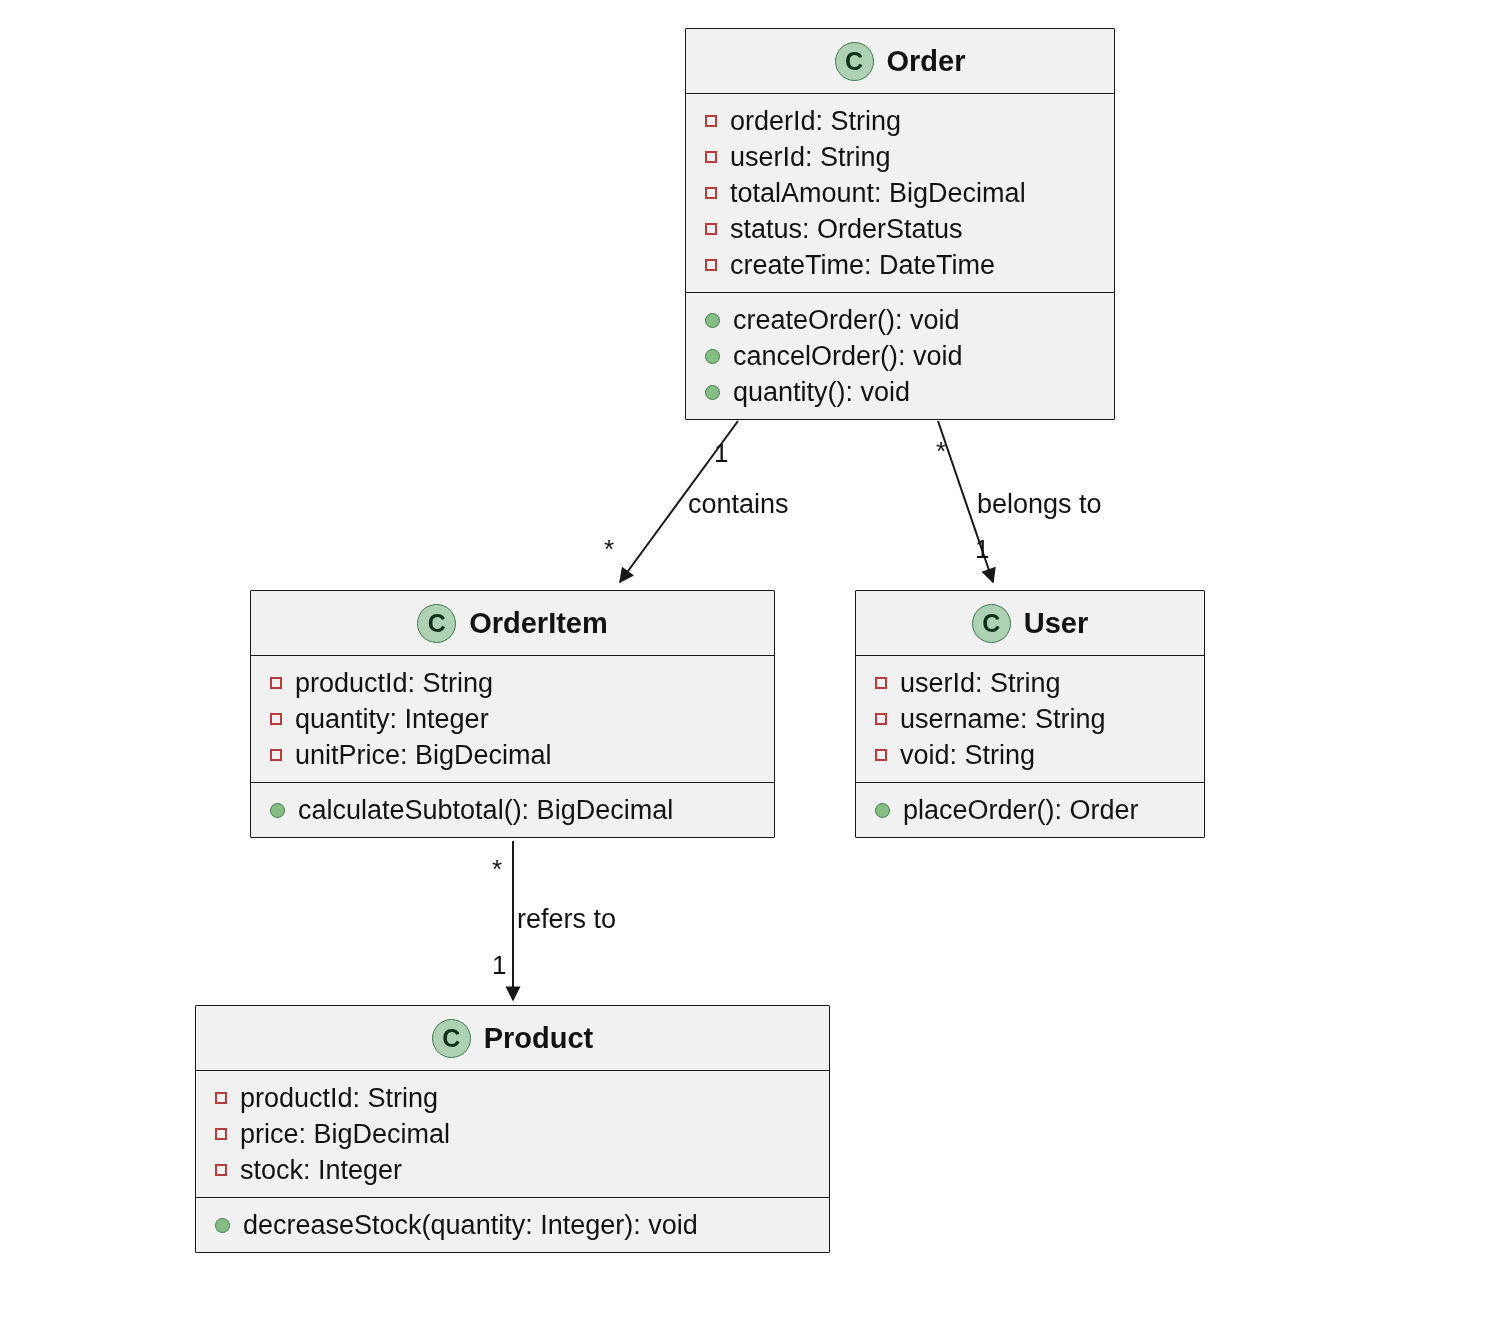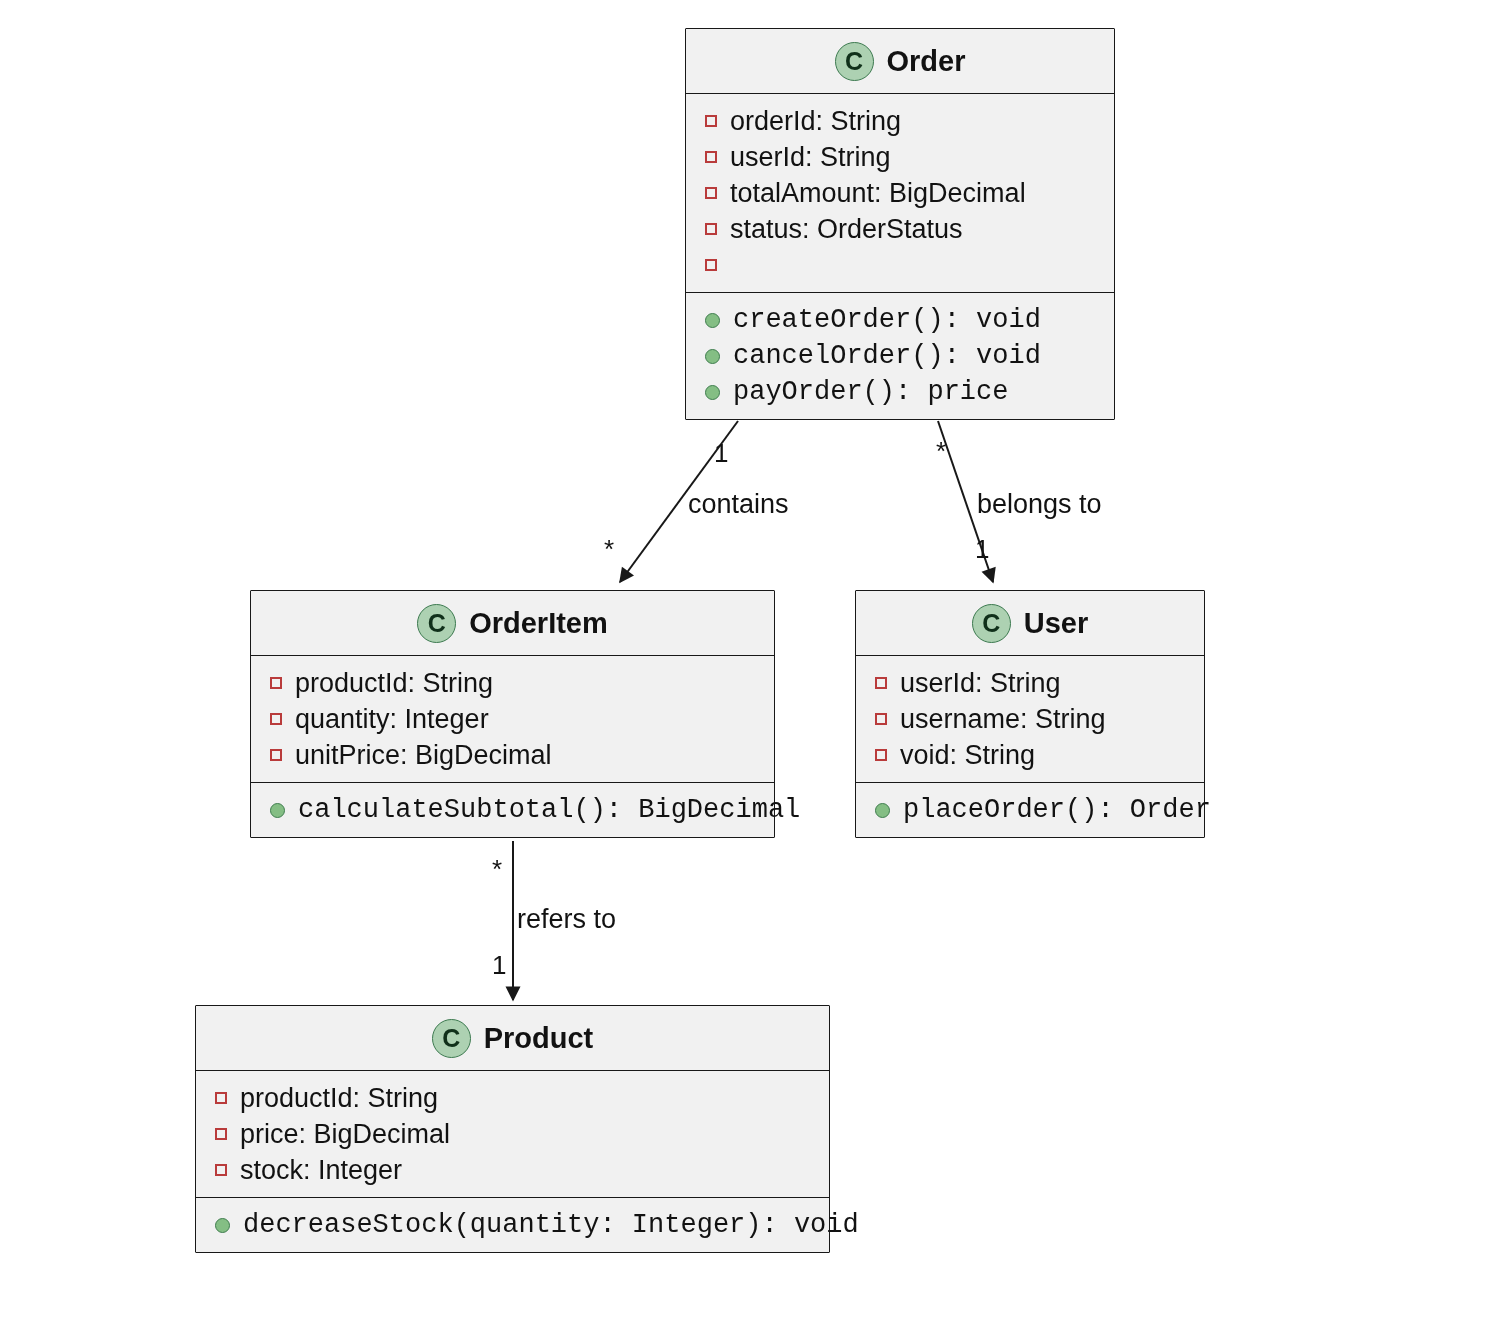--- a/index.html
+++ b/index.html
@@ -40,21 +40,21 @@
     align-items: center;
     justify-content: center;
     font-weight: bold;
     font-size: 25px;
     color: #10301a;
     flex: none;
   }
   .class-title { font-size: 29px; color: #121212; white-space: nowrap; font-weight: bold; }
 
   .section { padding: 9px 1px; }
-  .section.methods { border-top: 1.5px solid #181818; font-family: Liberation Mono, monospace; }
+  .section.methods { border-top: 1.5px solid #181818; }
 
   .member {
     display: flex;
     align-items: center;
     gap: 13px;
     padding: 0 18px;
     height: 36px;
     font-size: 27px;
     white-space: nowrap;
   }
@@ -132,34 +132,35 @@
       <div class="member">
           <span class="sq"></span>
           <span>totalAmount: BigDecimal</span>
         </div>
       <div class="member">
           <span class="sq"></span>
           <span>status: OrderStatus</span>
         </div>
       <div class="member">
           <span class="sq"></span>
+          <span>createTime: DateTime</span>
         </div>
     </div>
     <div class="section methods">
       <div class="member">
           <span class="dot"></span>
           <span>createOrder(): void</span>
         </div>
       <div class="member">
           <span class="dot"></span>
           <span>cancelOrder(): void</span>
         </div>
       <div class="member">
           <span class="dot"></span>
-          <span>payOrder(): price</span>
+          <span>quantity(): void</span>
         </div>
     </div>
   </div>
 
   <div class="class-box" style="left:250px; top:590px; width:525px;">
     <div class="class-header">
       <span class="class-icon">C</span>
       <span class="class-title">OrderItem</span>
     </div>
     <div class="section attrs">

